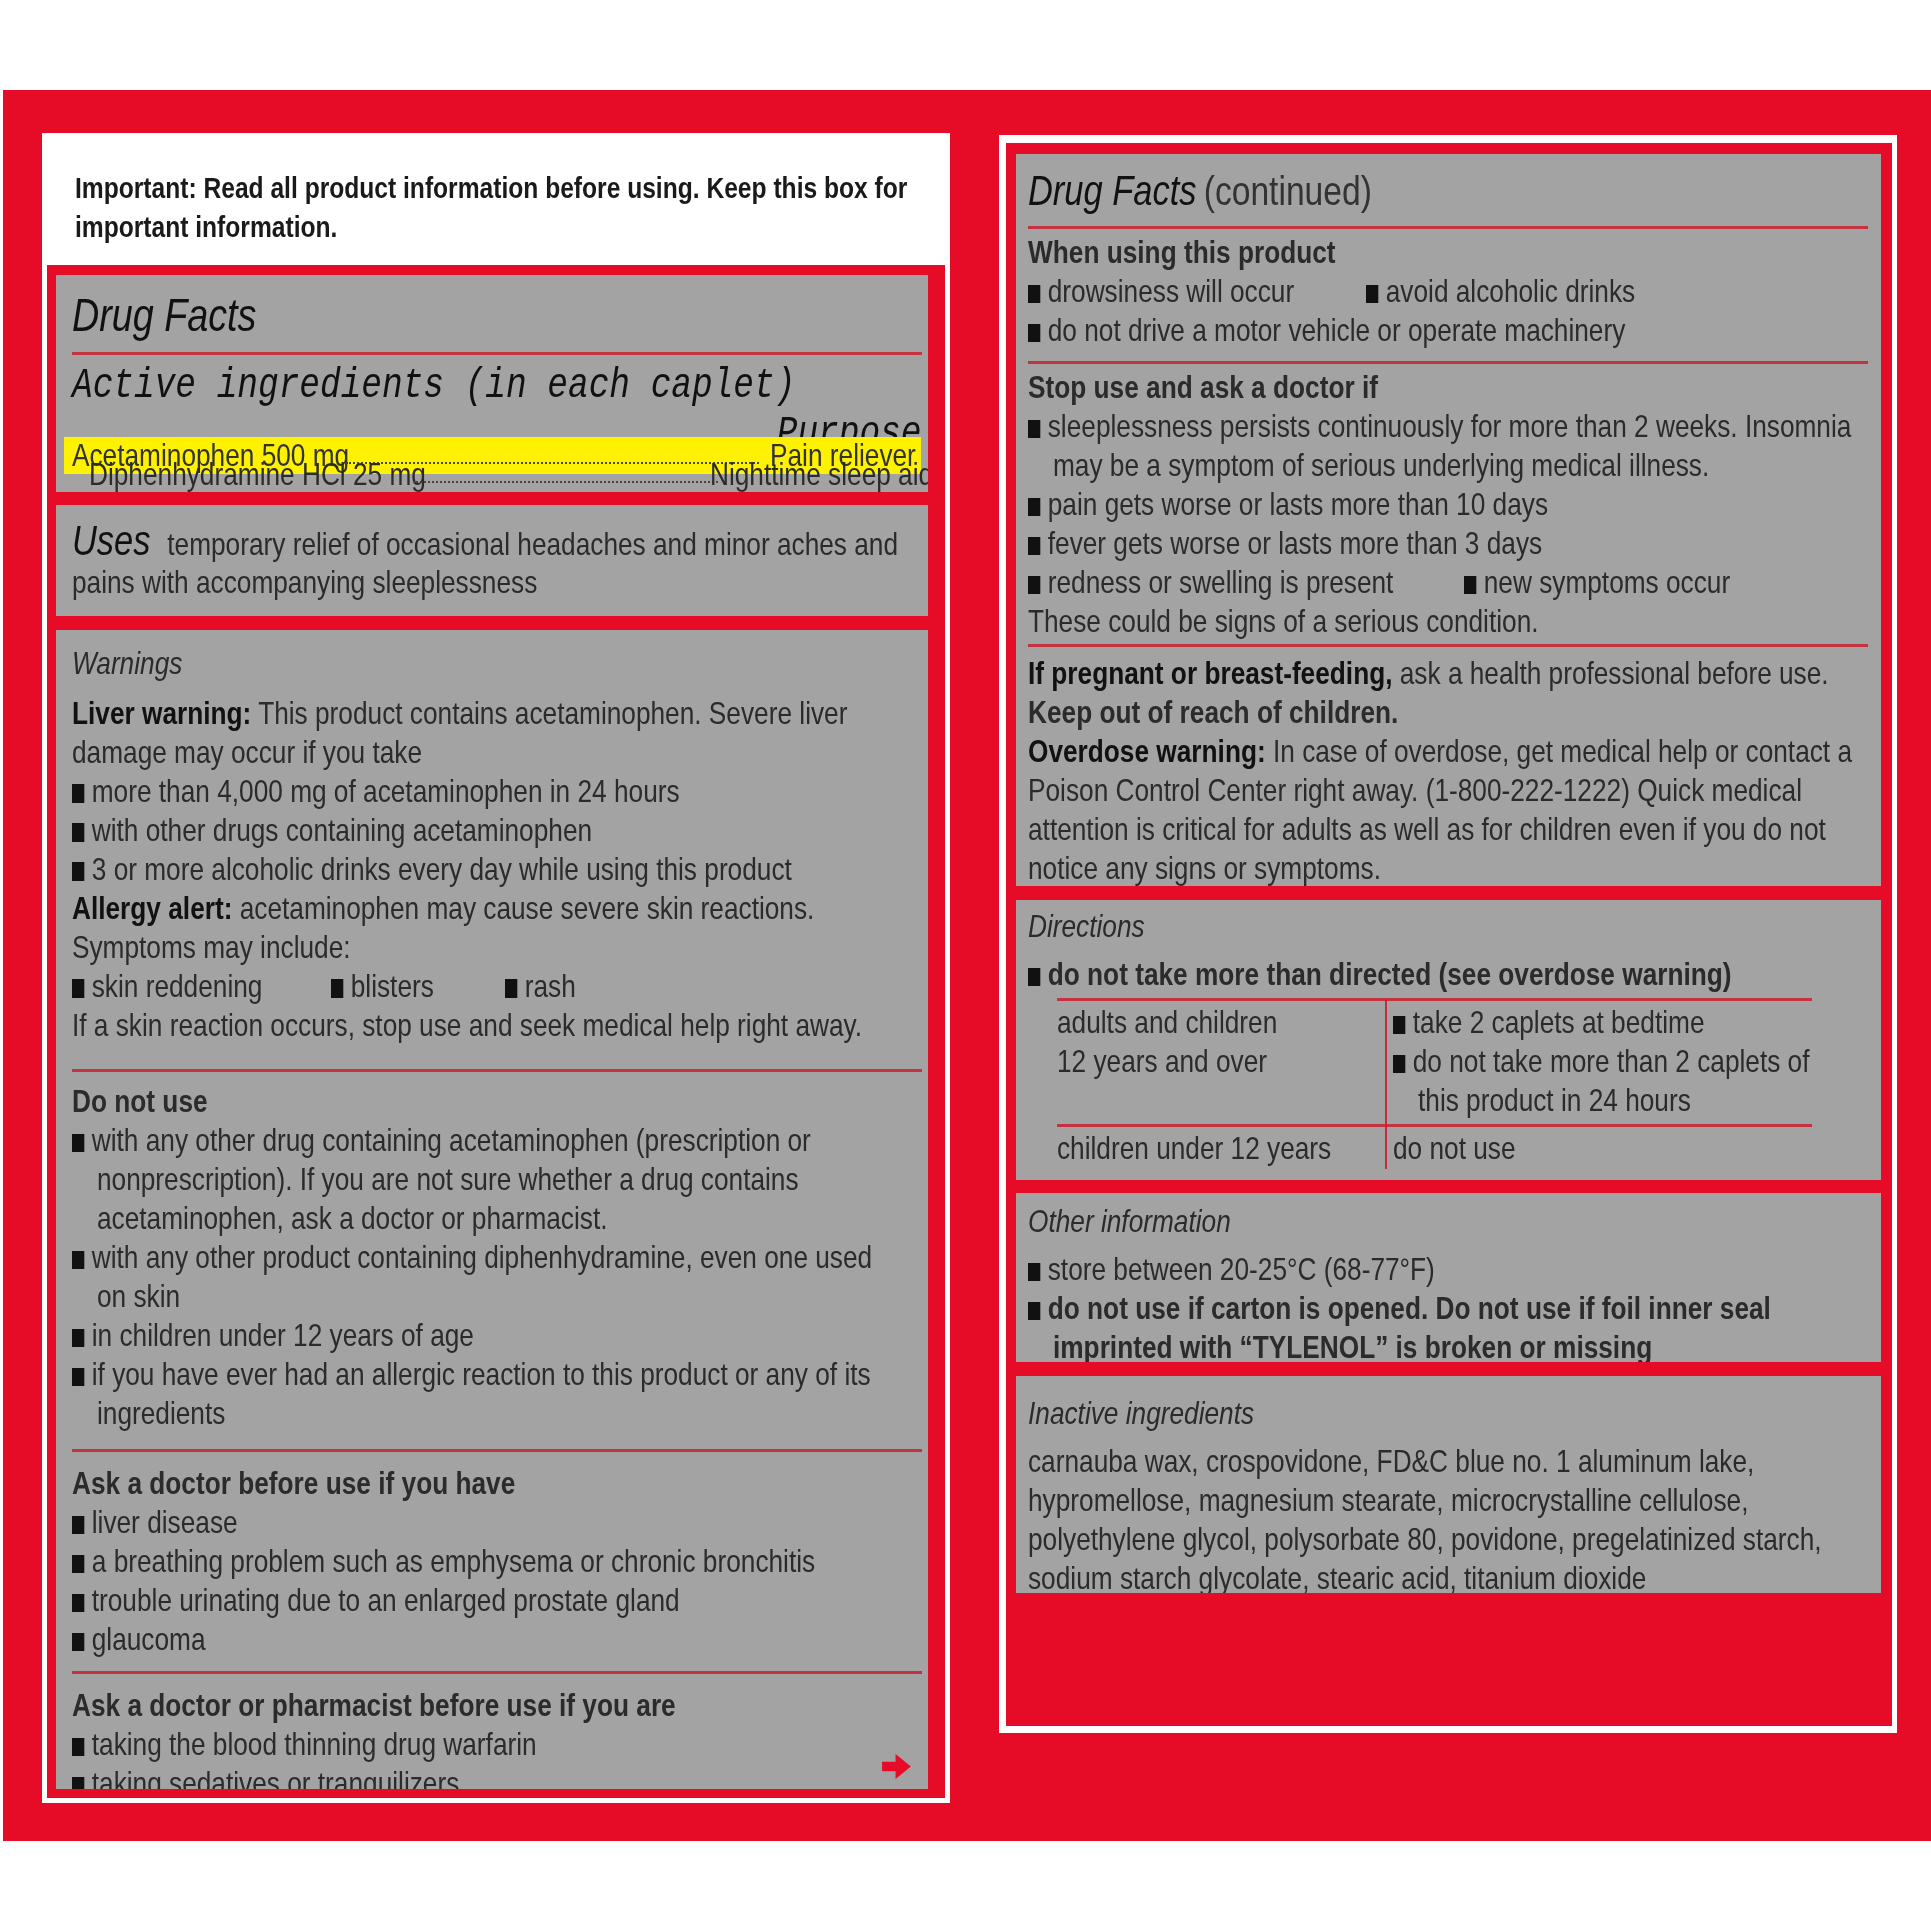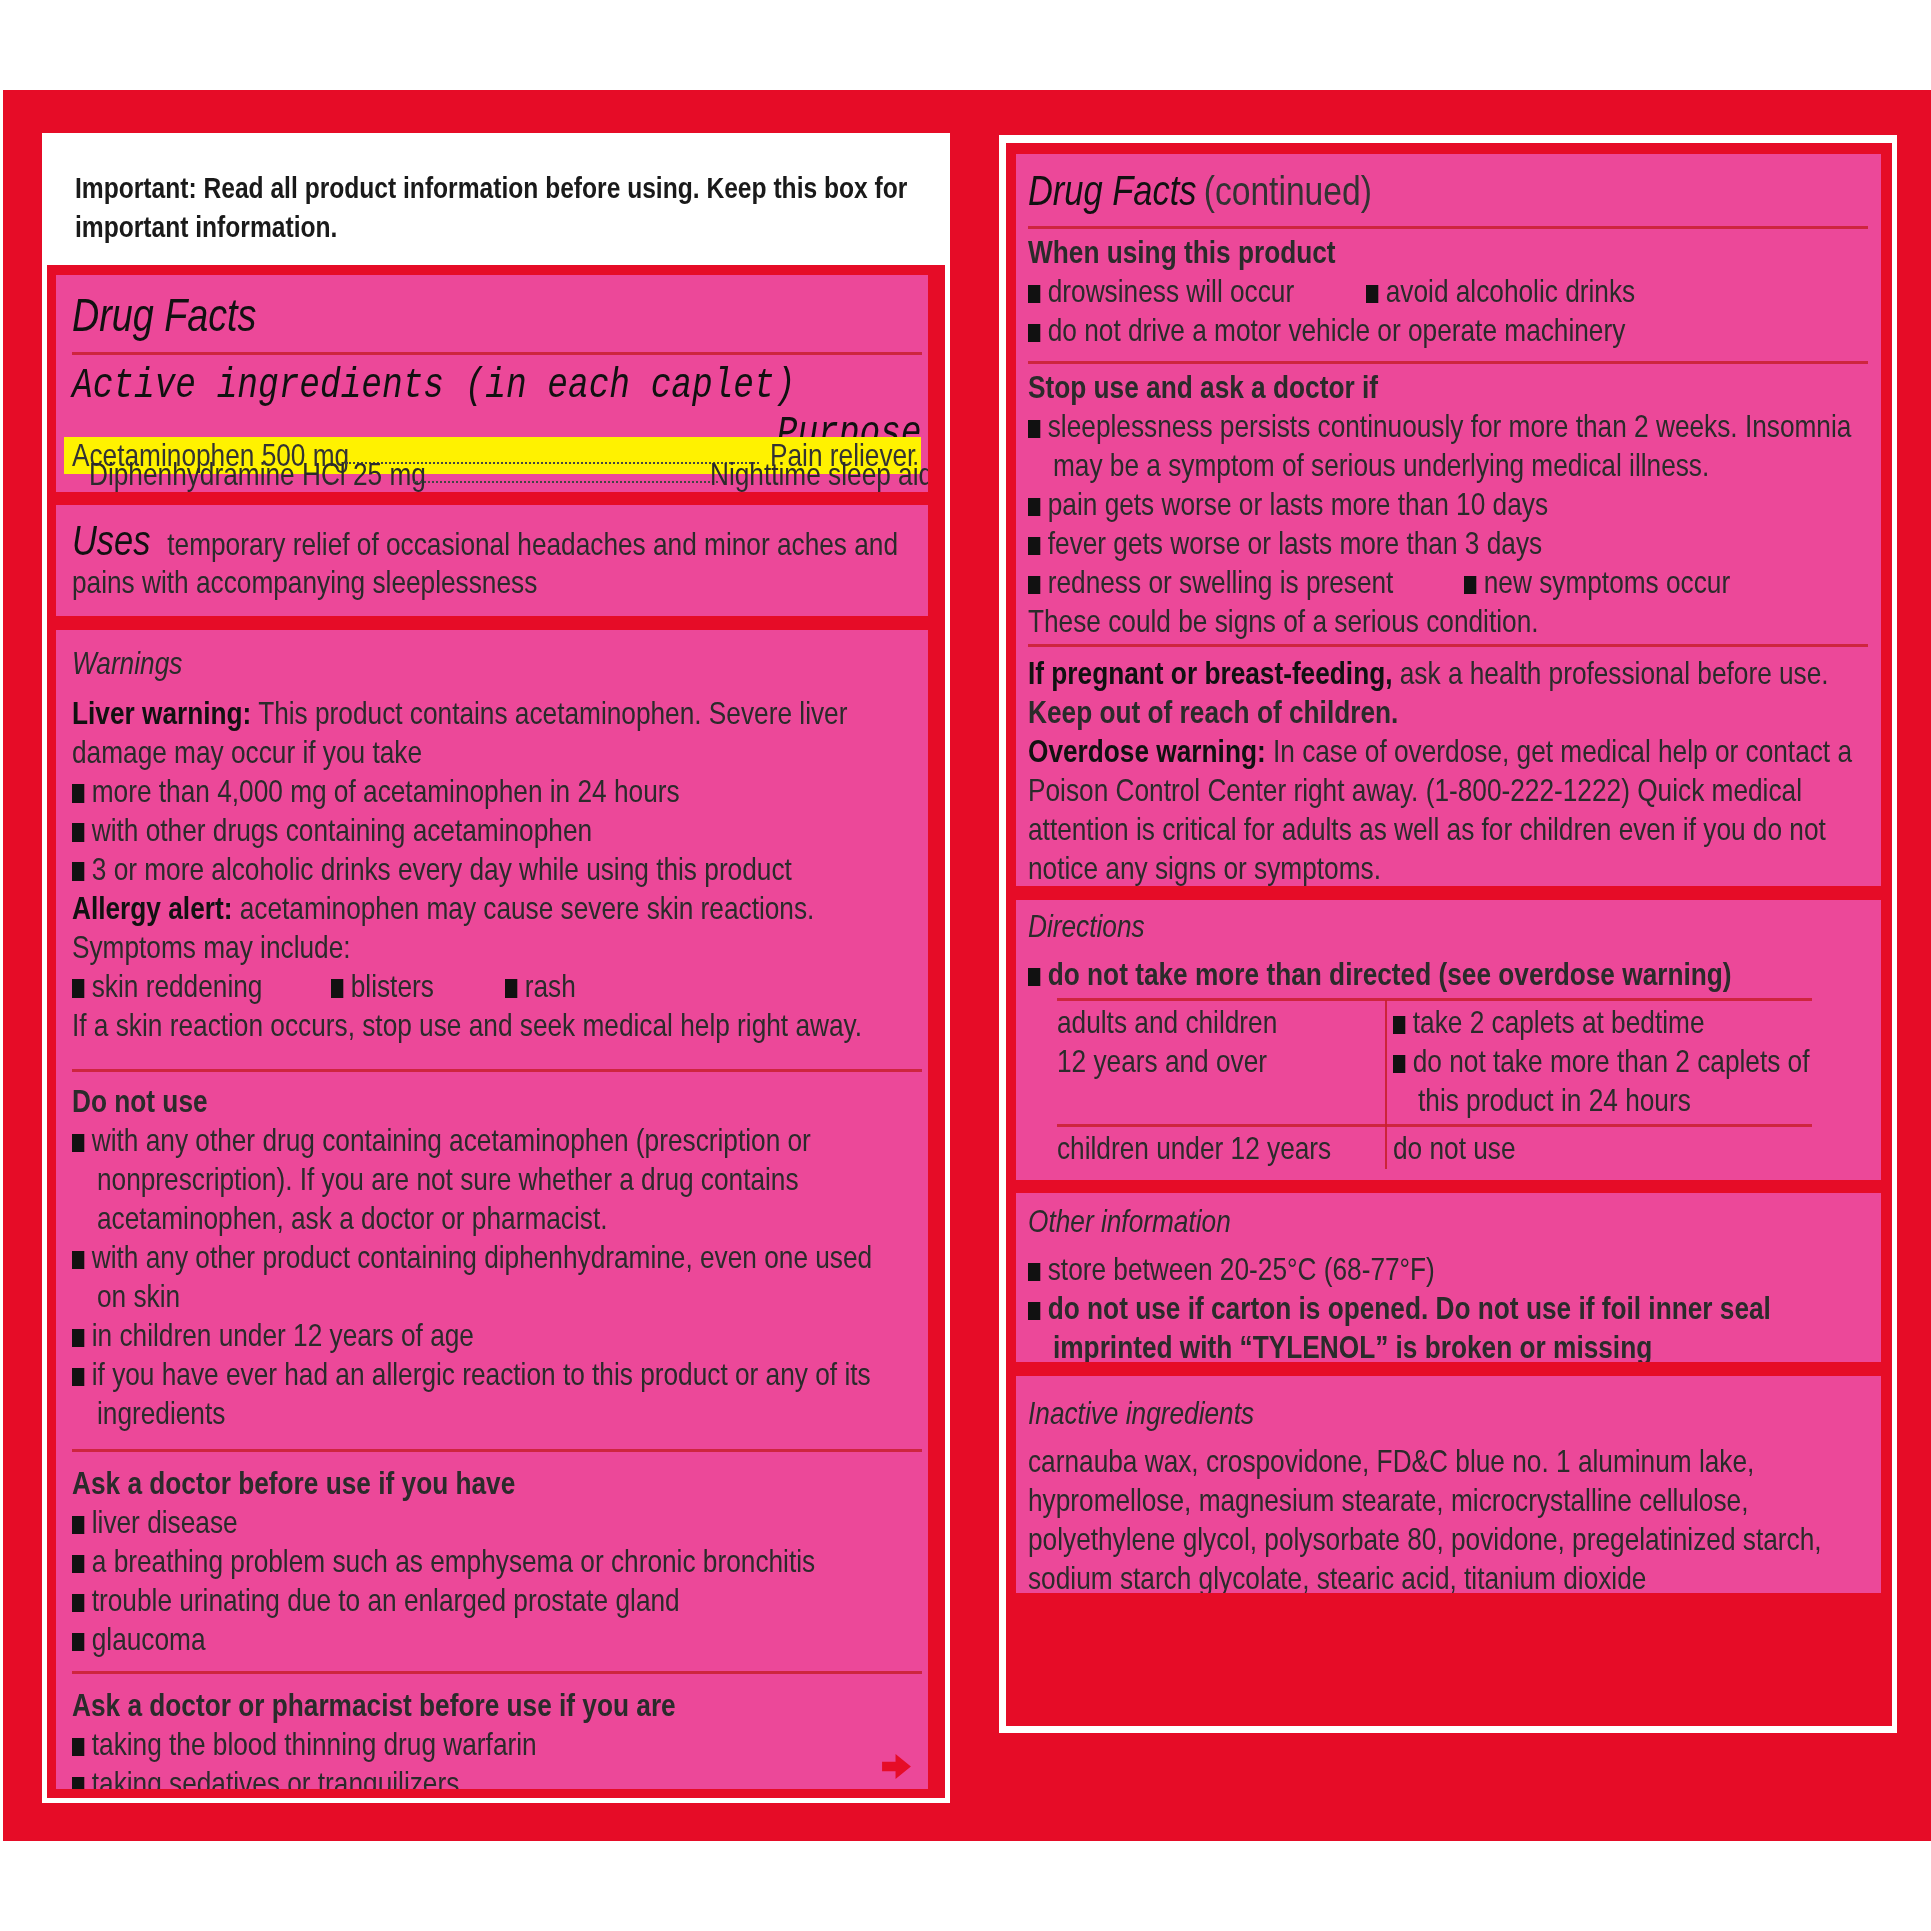--- a/index.html
+++ b/index.html
@@ -10,21 +10,21 @@
 
   .panel-left { position: absolute; left: 42px; top: 133px; width: 908px; height: 1670px; background: #ffffff; }
   .panel-right { position: absolute; left: 999px; top: 135px; width: 898px; height: 1598px; background: #ffffff; }
 
   .intro { position: absolute; left: 33px; top: 35px; width: 850px; font-family: "Liberation Sans", sans-serif; font-weight: bold; font-size: 30px; line-height: 39px; transform: scaleX(0.82); transform-origin: left top; width: 1023px; color: #1a1a1a; }
 
   .frame { position: absolute; background: #e60c27; }
   .frame-left { left: 4.8px; top: 132px; width: 898px; height: 1533px; }
   .frame-right { left: 6.8px; top: 7.7px; width: 886px; height: 1583px; }
 
-  .box { position: absolute; background: #ec4899; overflow: hidden; }
+  .box { position: absolute; background: #a3a3a3; overflow: hidden; }
 
   .cond { display: inline-block; transform: scaleX(0.82); transform-origin: left center; white-space: nowrap; }
   .txt { font-size: 32px; line-height: 39px; color: #2b2b2b; }
   .line { position: relative; height: 39px; white-space: nowrap; }
   .line > .cond { font-size: 32px; line-height: 39px; color: #2b2b2b; }
 
   .h-ital { font-style: italic; font-size: 42px; line-height: 48px; color: #111; }
   .h-bold { font-weight: bold; font-size: 32px; line-height: 39px; color: #111; }
   .b { font-weight: bold; color: #111; }
 

